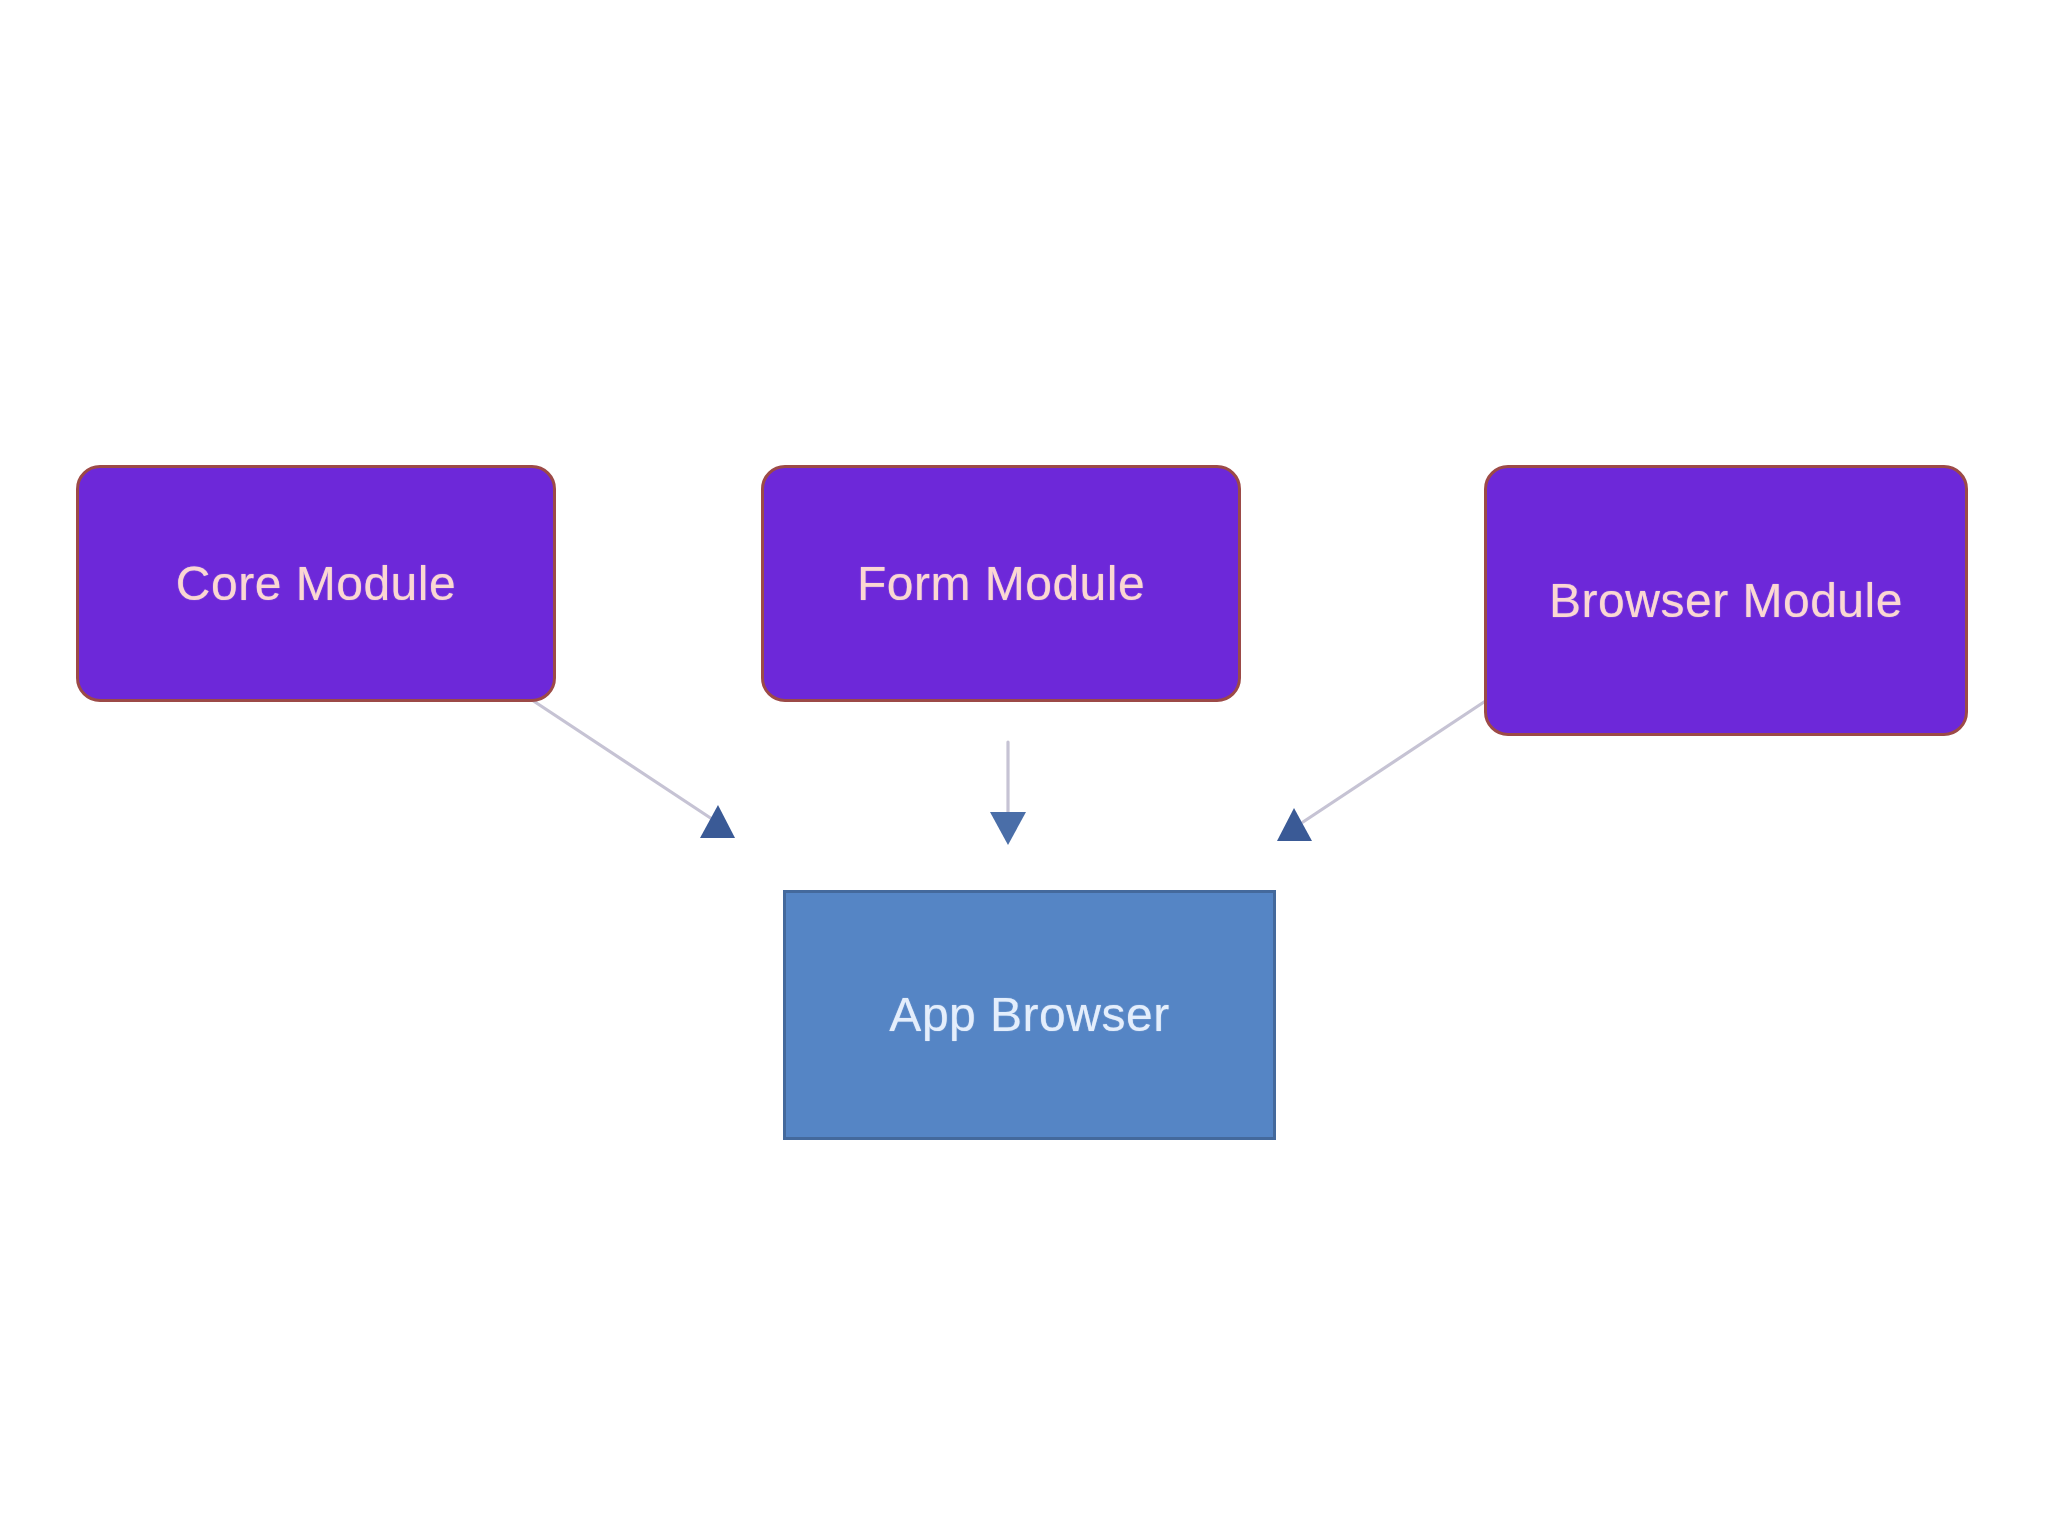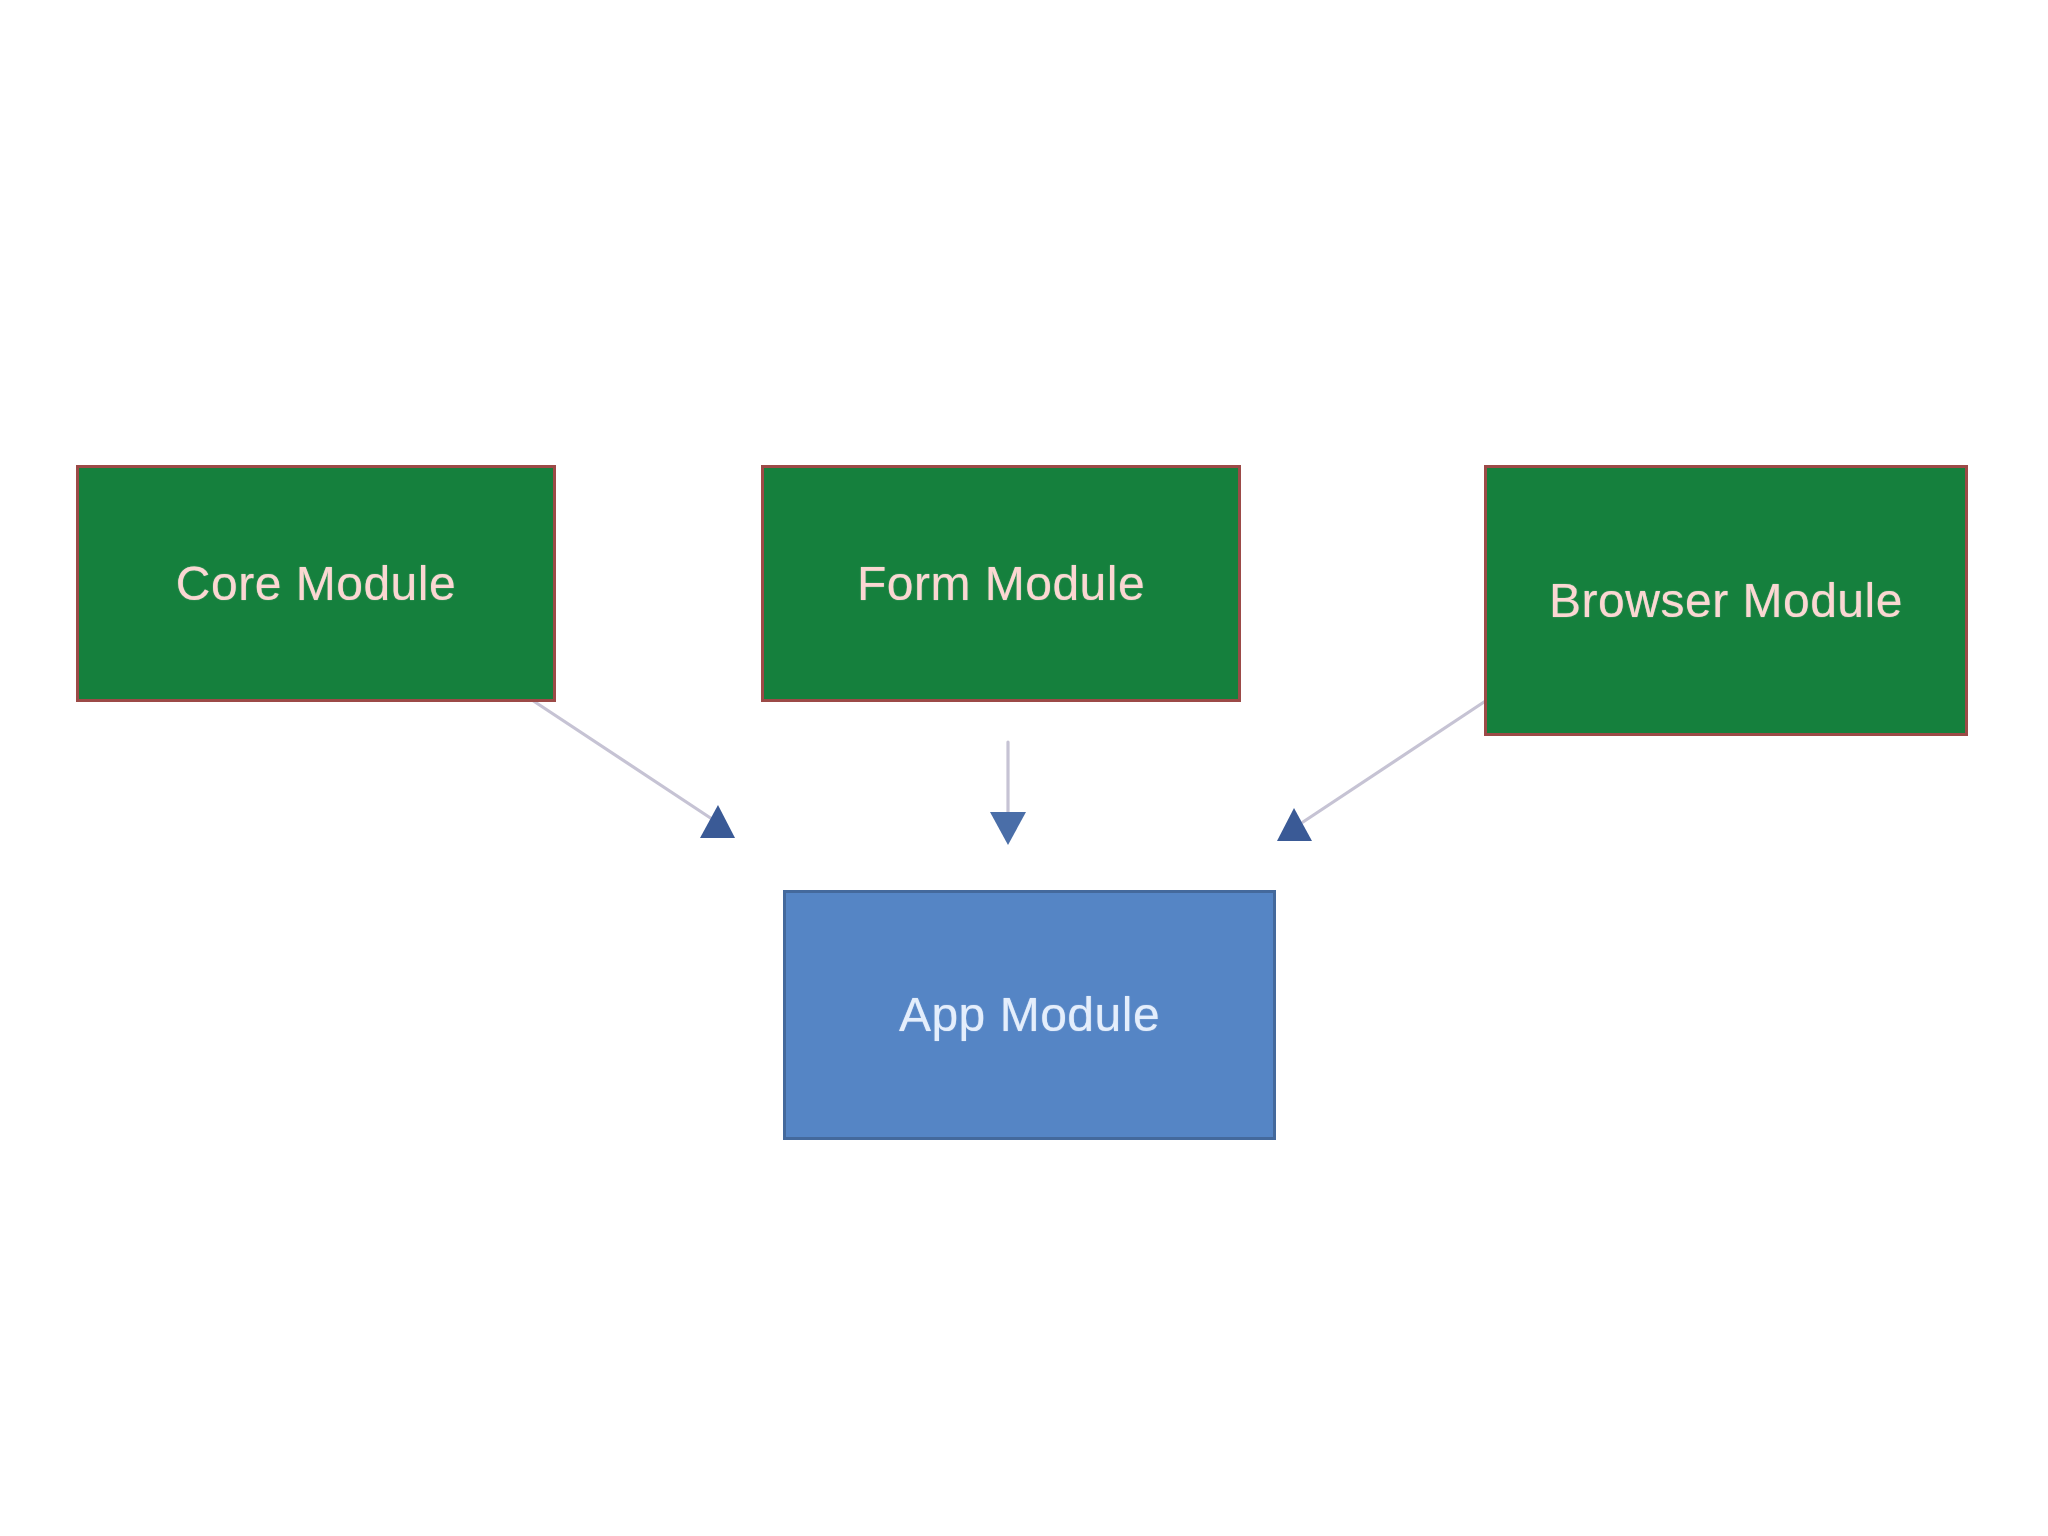--- a/index.html
+++ b/index.html
@@ -29,22 +29,23 @@
   .node-label {
     font-size: 48px;
     font-weight: 400;
     letter-spacing: 0.5px;
     line-height: 1;
     text-align: center;
     white-space: nowrap;
     text-shadow: 0 0 1.2px rgba(255,255,255,0.55);
   }
   .node.module-red {
-    background: #15803d;
+    background: #6d28d9;
     border-color: #9c4a47;
+    border-radius: 24px;
   }
   .node.module-red .node-label {
     color: #fbd7d2;
   }
   .node.module-blue {
     background: #5585c5;
     border-color: #44699c;
   }
   .node.module-blue .node-label {
     color: #e4eefc;
@@ -84,16 +85,16 @@
 
   <div class="node module-red" id="node-form-module" style="left: 761px; top: 465px; width: 480px; height: 237px;">
     <span class="node-label">Form Module</span>
   </div>
 
   <div class="node module-red" id="node-browser-module" style="left: 1484px; top: 465px; width: 484px; height: 271px;">
     <span class="node-label">Browser Module</span>
   </div>
 
   <div class="node module-blue" id="node-app-module" style="left: 783px; top: 890px; width: 493px; height: 250px;">
-    <span class="node-label">App Module</span>
+    <span class="node-label">App Browser</span>
   </div>
 
 </div>
 
 </body></html>

